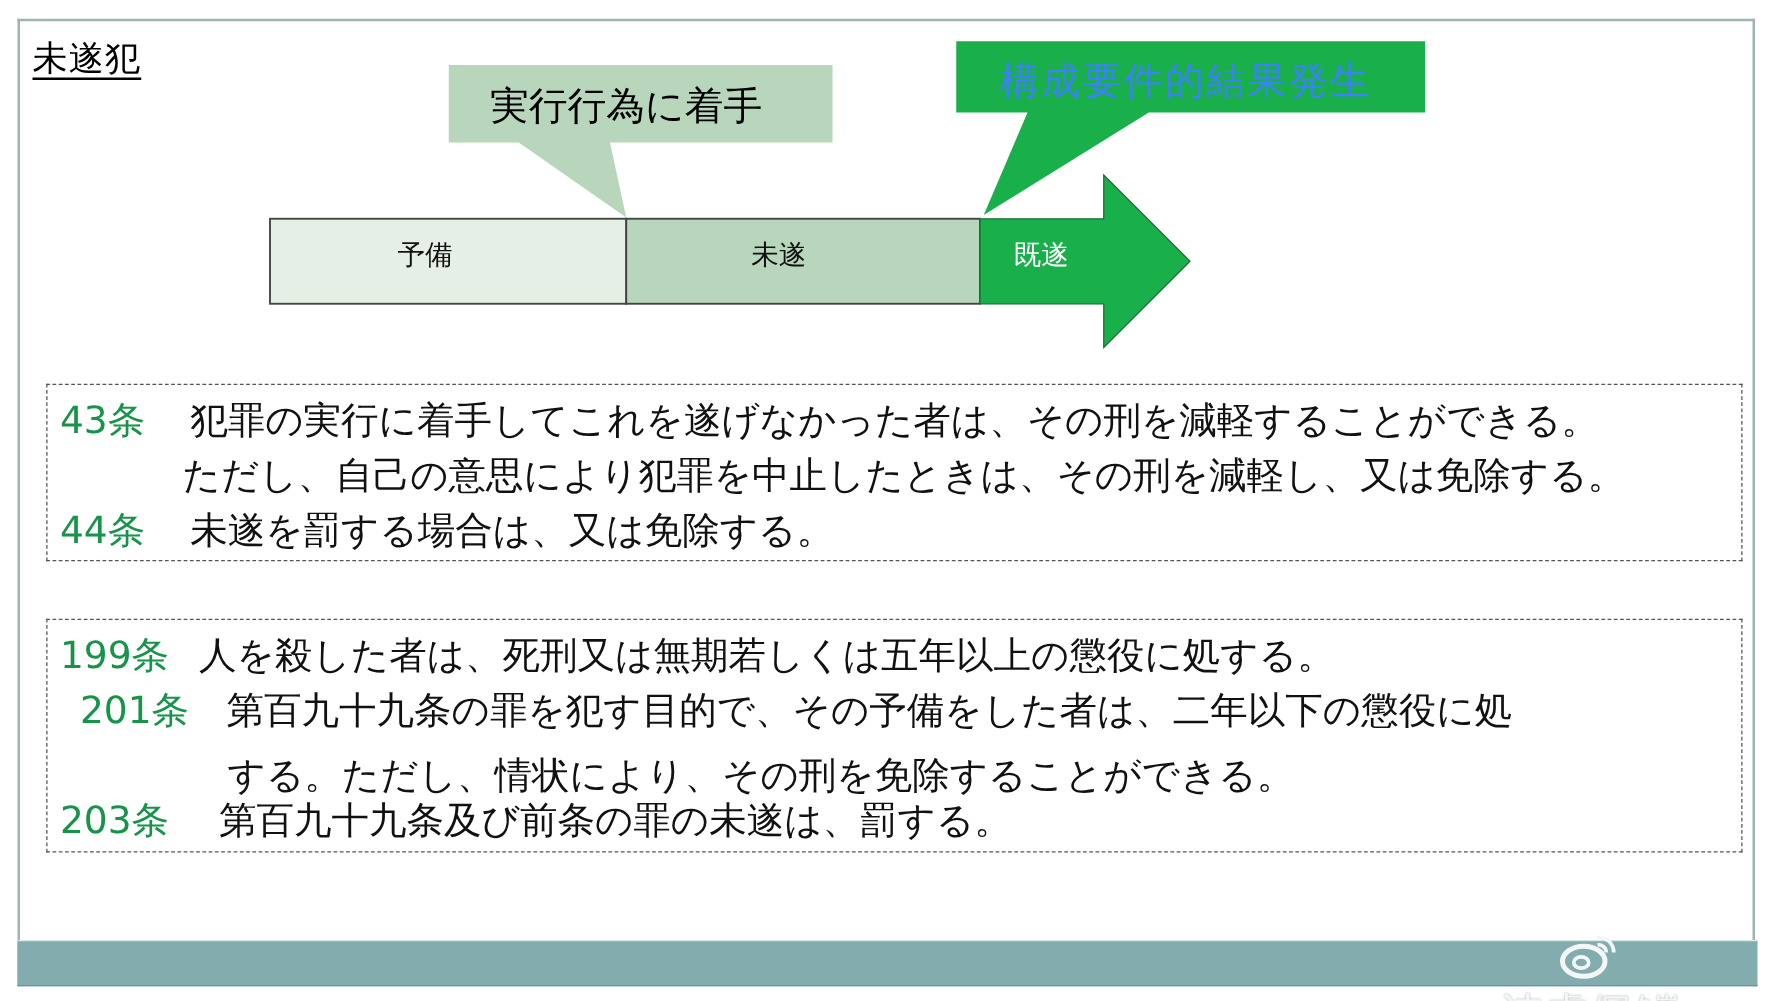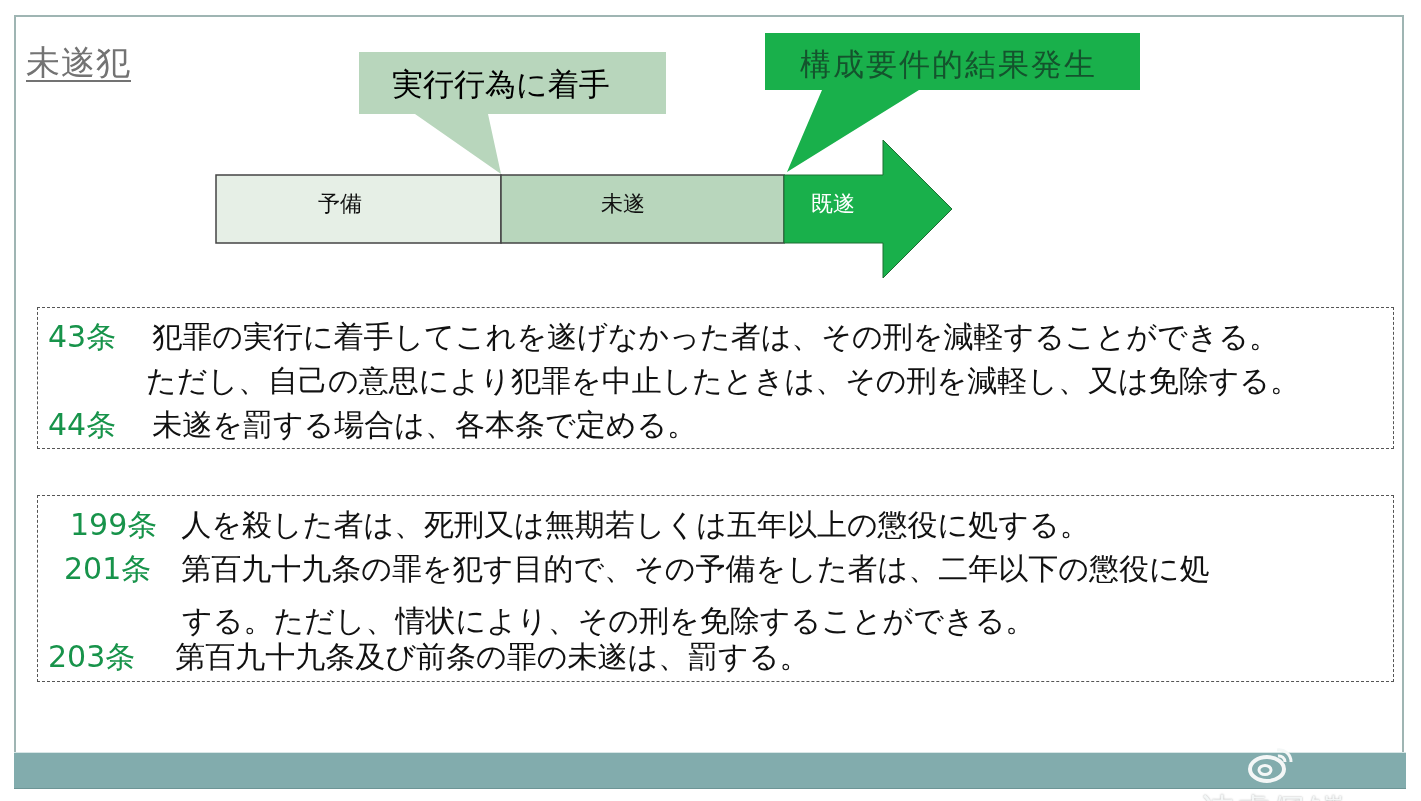--- a/index.html
+++ b/index.html
@@ -11,31 +11,30 @@
     position: absolute; left: 14px; top: 15px; width: 1390px; height: 774px;
     border-top: 2px solid #9fb5b3; border-left: 2px solid #9fb5b3; border-right: 2px solid #9fb5b3;
     box-sizing: border-box; background: #ffffff;
   }
   .footer-bar {
     position: absolute; left: 14px; top: 752px; width: 1392px; height: 37px;
     background: #82acad; border-top: 1px solid #d7e6e6; border-bottom: 1px solid #6d9596;
     box-sizing: border-box;
   }
   .title {
-    position: absolute; left: 26px; top: 28px; font-size: 34px; color: #737373;
+    position: absolute; left: 26px; top: 28px; font-size: 28px; color: #000000;
     text-decoration: underline; text-decoration-thickness: 2px; text-underline-offset: 6px;
     letter-spacing: 1px;
-    margin-top: 12px;
   }
   .callout-svg { position: absolute; left: 0; top: 0; }
   .callout-text {
     position: absolute; font-size: 31px; white-space: nowrap;
   }
   .callout1-text { left: 392px; top: 64px; color: #000000; }
-  .callout2-text { left: 800px; top: 44px; color: #14532d; letter-spacing: 2px; }
+  .callout2-text { left: 800px; top: 44px; color: #3b82f6; letter-spacing: 2px; }
   .stage-label { position: absolute; font-size: 22px; color: #111; white-space: nowrap; }
   .stage-yobi { left: 318px; top: 189px; }
   .stage-misui { left: 601px; top: 189px; }
   .stage-kisui { left: 811px; top: 189px; color: #ffffff; }
   .box {
     position: absolute; border: 1px dashed #555; box-sizing: border-box; background: #fff;
   }
   .box1 { left: 37px; top: 307px; width: 1357px; height: 142px; }
   .box2 { left: 37px; top: 495px; width: 1357px; height: 187px; }
   .line { position: absolute; font-size: 30px; color: #111; white-space: nowrap; line-height: 1; }
@@ -73,25 +72,25 @@
 <div class="stage-label stage-kisui">既遂</div>
 
 <div class="box box1"></div>
 <div class="line" style="left:48px; top:322px;">
   <span class="art">43条</span><span style="display:inline-block;width:36px"></span><span>犯罪の実行に着手してこれを遂げなかった者は、その刑を減軽することができる。</span>
 </div>
 <div class="line" style="left:146px; top:366px;">
   <span>ただし、自己の意思により犯罪を中止したときは、その刑を減軽し、又は免除する。</span>
 </div>
 <div class="line" style="left:48px; top:410px;">
-  <span class="art">44条</span><span style="display:inline-block;width:36px"></span><span>未遂を罰する場合は、各本条で定める。</span>
+  <span class="art">44条</span><span style="display:inline-block;width:36px"></span><span>未遂を罰する場合は、又は免除する。</span>
 </div>
 
 <div class="box box2"></div>
-<div class="line" style="left:48px; top:510px;margin-left:22px;">
+<div class="line" style="left:48px; top:510px;">
   <span class="art">199条</span><span style="display:inline-block;width:24px"></span><span>人を殺した者は、死刑又は無期若しくは五年以上の懲役に処する。</span>
 </div>
 <div class="line" style="left:48px; top:554px;margin-left:16px;">
   <span class="art">201条</span><span style="display:inline-block;width:30px"></span><span>第百九十九条の罪を犯す目的で、その予備をした者は、二年以下の懲役に処</span>
 </div>
 <div class="line" style="left:146px; top:606px;margin-left:36px;">
   <span>する。ただし、情状により、その刑を免除することができる。</span>
 </div>
 <div class="line" style="left:48px; top:642px;">
   <span class="art">203条</span><span style="display:inline-block;width:40px"></span><span>第百九十九条及び前条の罪の未遂は、罰する。</span>

